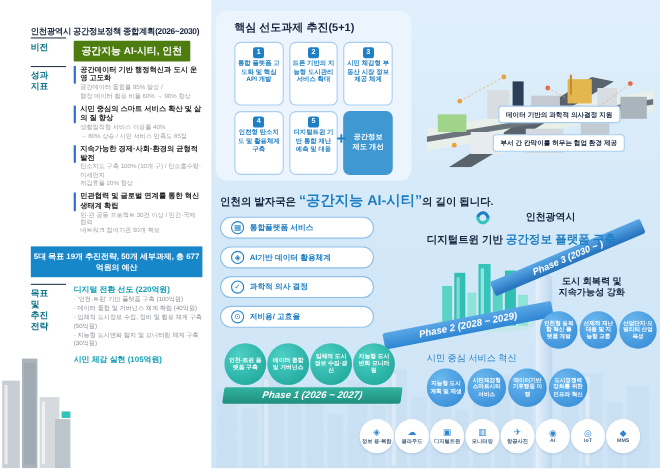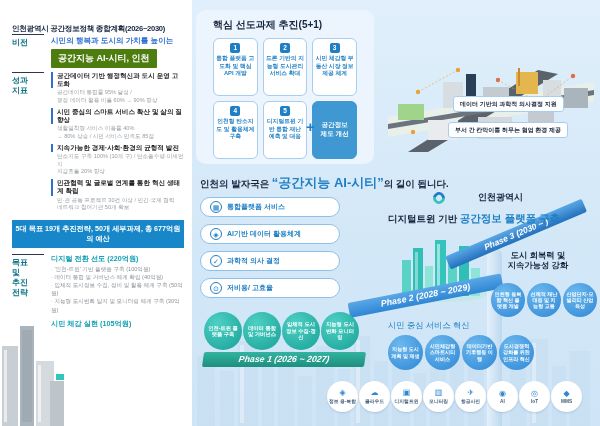--- a/index.html
+++ b/index.html
@@ -2,21 +2,21 @@
 <html><head>
 <meta charset="utf-8">
 <style>
   html,body{margin:0;padding:0;background:#fff;}
   *{box-sizing:border-box;font-family:"Liberation Sans",sans-serif;}
   .poster{position:relative;width:600px;height:426px;overflow:hidden;background:#ffffff;}
   .right-bg{position:absolute;left:192px;top:0;right:0;bottom:0;background:linear-gradient(180deg,#e0effb 0%,#d2e7f7 60%,#cfe4f6 100%);}
   .pre{white-space:pre-line;}
 
   
-  .left{position:absolute;left:0;top:0;width:192px;height:426px;background:#fff;padding:24px 8px 0 12px;z-index:5;}
+  .left{position:absolute;left:0;top:0;width:192px;height:426px;background:#fff;padding:24px 8px 0 28px;z-index:5;}
   .lp-title{font-size:7.6px;font-weight:bold;color:#16243e;letter-spacing:-0.3px;}
   .lp-sub{font-size:12.5px;font-weight:bold;color:#e8490f;margin:2px 0 9px 0;}
   .row{display:flex;gap:7px;margin-bottom:4px;}
   .rlabel{width:32px;flex:0 0 32px;border-top:1.5px solid #2b3a4a;padding-top:3px;font-size:8px;font-weight:bold;color:#0e7386;line-height:1.25;}
   .rbody{flex:1;}
   .vline1{font-size:7.6px;font-weight:bold;color:#2e6fd0;margin-top:2px;}
   .vline2{display:inline-block;background:#4d7c0f;color:#fff;font-size:9px;font-weight:bold;padding:3px 7px;margin-top:3px;border-radius:1px;}
   .kpi{margin-bottom:4px;}
   .kt{font-size:6.6px;font-weight:bold;color:#222;border-left:2px solid #2e6fd0;padding-left:4px;line-height:1.25;}
   .kd{font-size:5.6px;color:#9aa0a6;margin:1px 0 0 6px;line-height:1.3;}
@@ -88,21 +88,20 @@
 
 <div class="poster">
   <div class="right-bg"></div>
 
   <aside class="left">
     <div class="lp-title">인천광역시 공간정보정책 종합계획(2026~2030)</div>
 
     <div class="row">
       <div class="rlabel">비전</div>
       <div class="rbody">
-        <div class="vline1">시민의 행복과 도시의 가치를 높이는</div>
         <div class="vline2">공간지능 AI-시티, 인천</div>
       </div>
     </div>
 
     <div class="row">
       <div class="rlabel pre">성과
 지표</div>
       <div class="rbody">
         <div class="kpi">
           <div class="kt">공간데이터 기반 행정혁신과 도시 운영 고도화</div>

